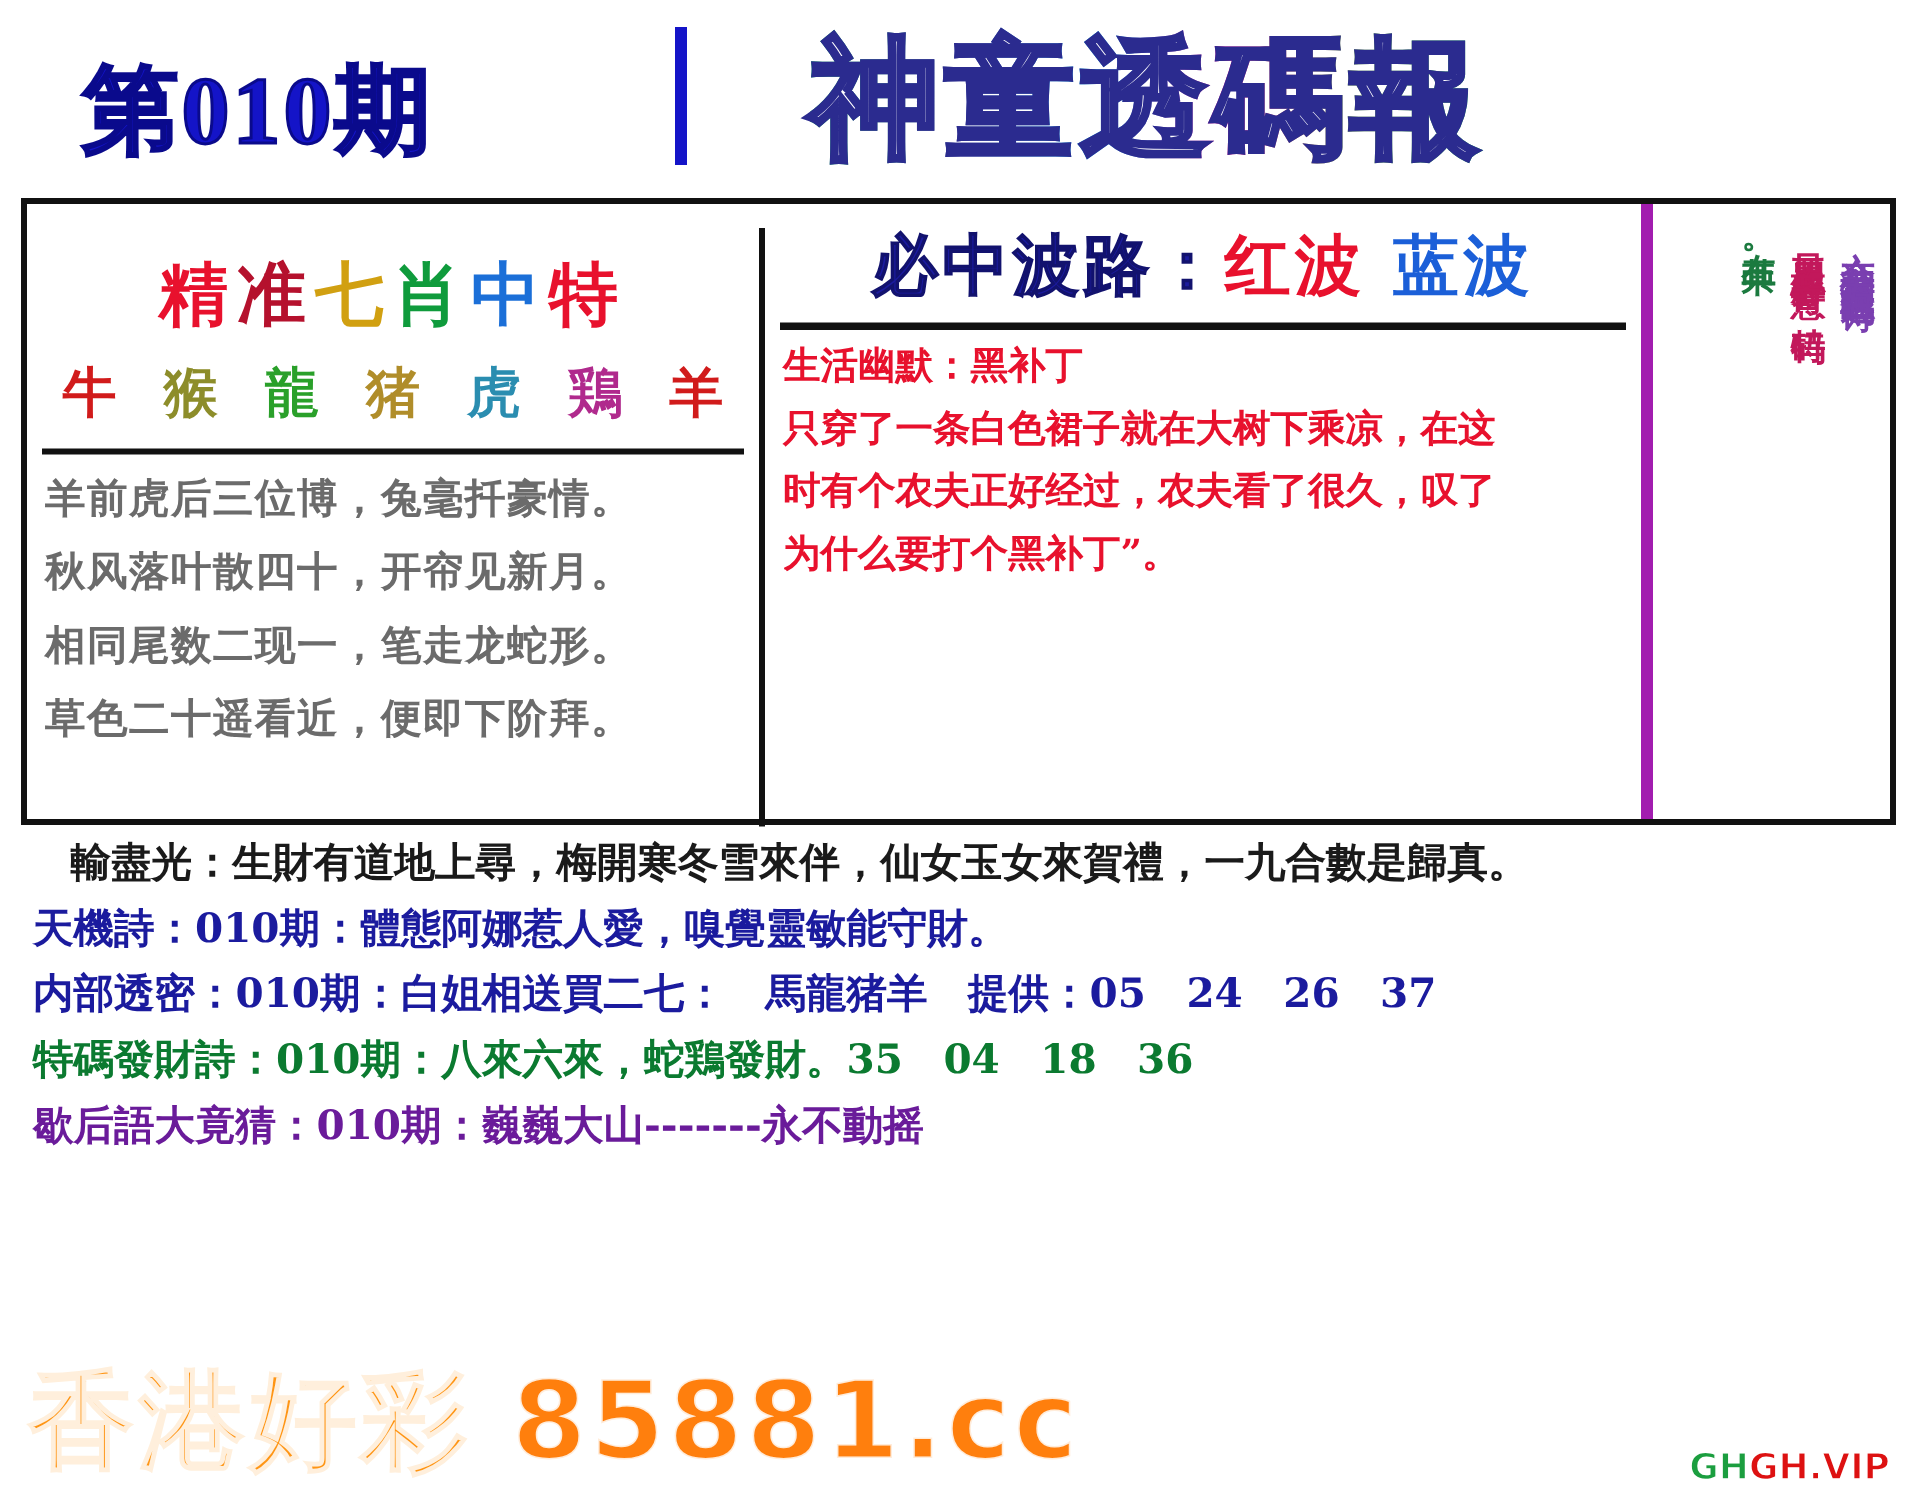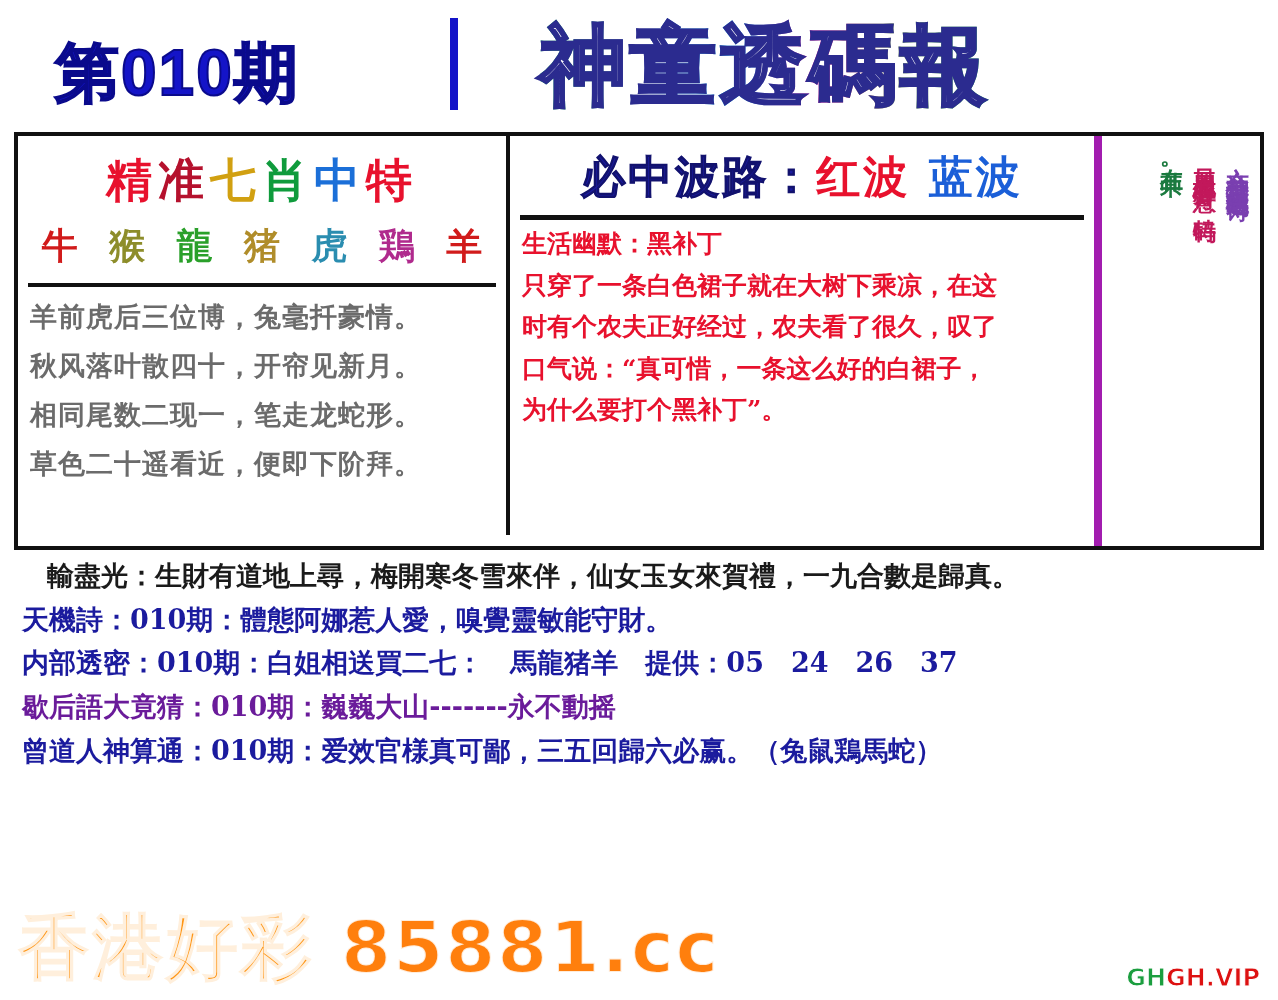--- a/index.html
+++ b/index.html
@@ -9,21 +9,21 @@
     font-family:"DejaVu Sans","Liberation Sans",sans-serif;
     position:relative;
   }
   .page{position:absolute;inset:0;background:#fff;}
 
   
   .header{position:absolute;left:0;top:0;width:1278px;height:130px;}
   .issue{
     position:absolute;left:55px;top:30px;
     font-size:64px;font-weight:bold;
-    font-family:Liberation Sans, sans-serif;
+    font-family:Liberation Serif, serif;
     color:#1414c8;
     -webkit-text-stroke:2px #0a0a8c;
     letter-spacing:2px;
   }
   .hdr-divider{
     position:absolute;left:450px;top:18px;width:8px;height:92px;background:#1414c8;
   }
   .title{
     position:absolute;left:540px;top:8px;
     font-size:86px;font-weight:bold;
@@ -33,21 +33,21 @@
     -webkit-background-clip:text;background-clip:text;color:transparent;
     -webkit-text-stroke:3px #2b2b8f;
     text-shadow:0 0 1px #fff;
   }
 
   
   .board{
     position:absolute;left:14px;top:132px;width:1250px;height:418px;
     border:4px solid #111;box-sizing:border-box;background:#fff;
   }
-  .col-left{position:absolute;left:0;top:0;width:492px;height:399px;border-right:4px solid #111;box-sizing:border-box;}
+  .col-left{position:absolute;left:0;top:16px;width:492px;height:399px;border-right:4px solid #111;box-sizing:border-box;}
   .col-mid{position:absolute;left:492px;top:0;width:592px;height:410px;border-right:8px solid #a21caf;box-sizing:border-box;}
   .col-right{position:absolute;left:1084px;top:0;width:158px;height:410px;box-sizing:border-box;}
 
   .left-head{
     text-align:center;font-size:46px;font-weight:bold;margin-top:14px;
     font-family:"DejaVu Serif","Liberation Serif",serif;letter-spacing:6px;
   }
   .left-head span{display:inline-block;}
   .zodiac-row{
     display:flex;justify-content:space-around;align-items:center;
@@ -165,39 +165,38 @@
     </div>
 
     <div class="col-mid">
       <div class="mid-head">
         <span class="lab">必中波路：</span><span class="red">红波</span>&nbsp;<span class="blue">蓝波</span>
       </div>
       <div class="mid-rule"></div>
       <div class="joke">生活幽默：黑补丁</div>
       <div class="joke">只穿了一条白色裙子就在大树下乘凉，在这</div>
       <div class="joke">时有个农夫正好经过，农夫看了很久，叹了</div>
-      <div class="joke">口气说：“真可惜，一条这么好的白裙子，</div>
       <div class="joke">为什么要打个黑补丁”。</div>
     </div>
 
     <div class="col-right">
       <div class="right-vert">
         <div class="vcol a">六合神童特别奉献透码诗</div>
         <div class="vcol b">只要用心解开诗意，特码</div>
         <div class="vcol c">在其中。</div>
       </div>
     </div>
   </div>
 
   <div class="lines">
     <div class="line c-dark">輸盡光：生財有道地上尋，梅開寒冬雪來伴，仙女玉女來賀禮，一九合數是歸真。</div>
     <div class="line c-blue">天機詩：010期：體態阿娜惹人愛，嗅覺靈敏能守財。</div>
     <div class="line c-blue">内部透密：010期：白姐相送買二七：　馬龍猪羊　提供：05　24　26　37</div>
+    <div class="line c-green">特碼發財詩：010期：八來六來，蛇鶏發財。35　04　18　36</div>
     <div class="line c-purple">歇后語大竟猜：010期：巍巍大山-------永不動摇</div>
-    <div class="line c-blue">曾道人神算通：010期：爱效官様真可鄙，三五回歸六必赢。（兔鼠鶏馬蛇）</div>
   </div>
 
 
   <div class="wm-main">
     <span>香港好彩</span>
     <span class="num">85881</span><span class="num">.cc</span>
   </div>
   <div class="wm-badge">
     <span class="g">GH</span><span>GH.VIP</span>
   </div>

